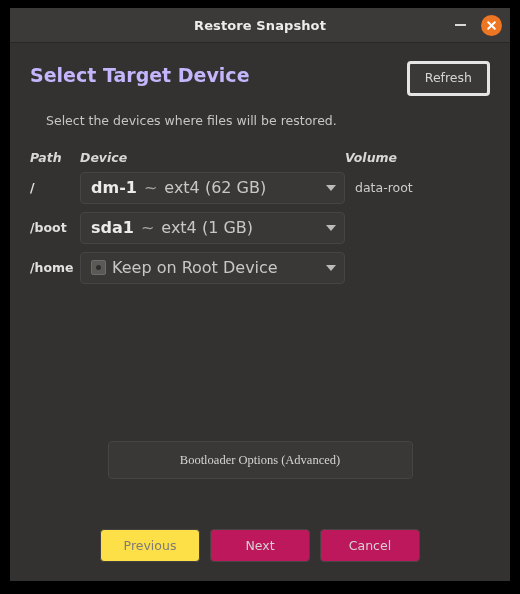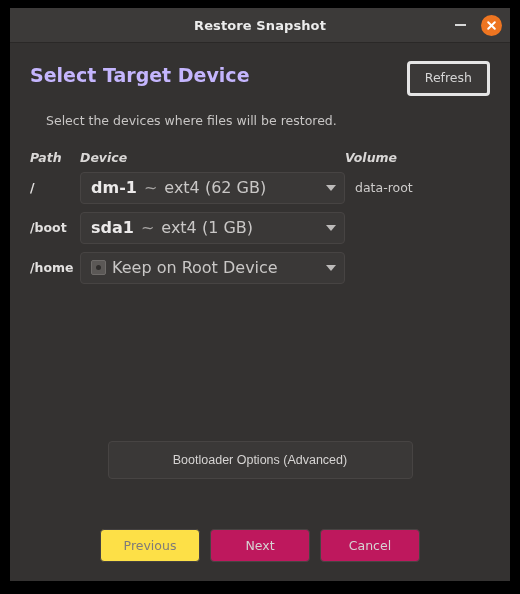--- a/index.html
+++ b/index.html
@@ -233,21 +233,21 @@
   }
   #bootloader-button {
     box-sizing: border-box;
     width: 305px;
     height: 38px;
     background: #3a3837;
     border: 1px solid #474443;
     border-radius: 4px;
     color: #d6d4d3;
     font-size: 12.5px;
-    font-family: Liberation Sans, sans-serif;
+    font-family: Liberation Serif, serif;
     cursor: pointer;
   }
 
   
   #footer {
     position: absolute;
     left: 0;
     right: 0;
     bottom: 19px;
     display: flex;

